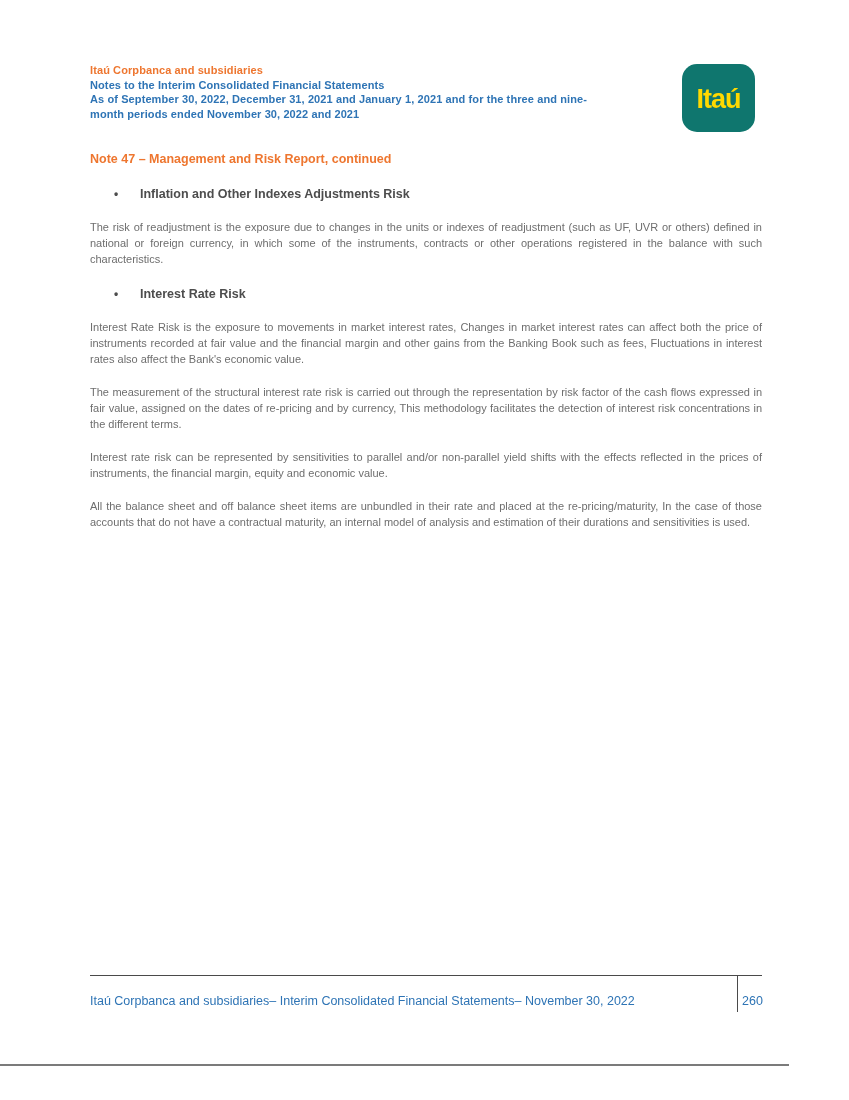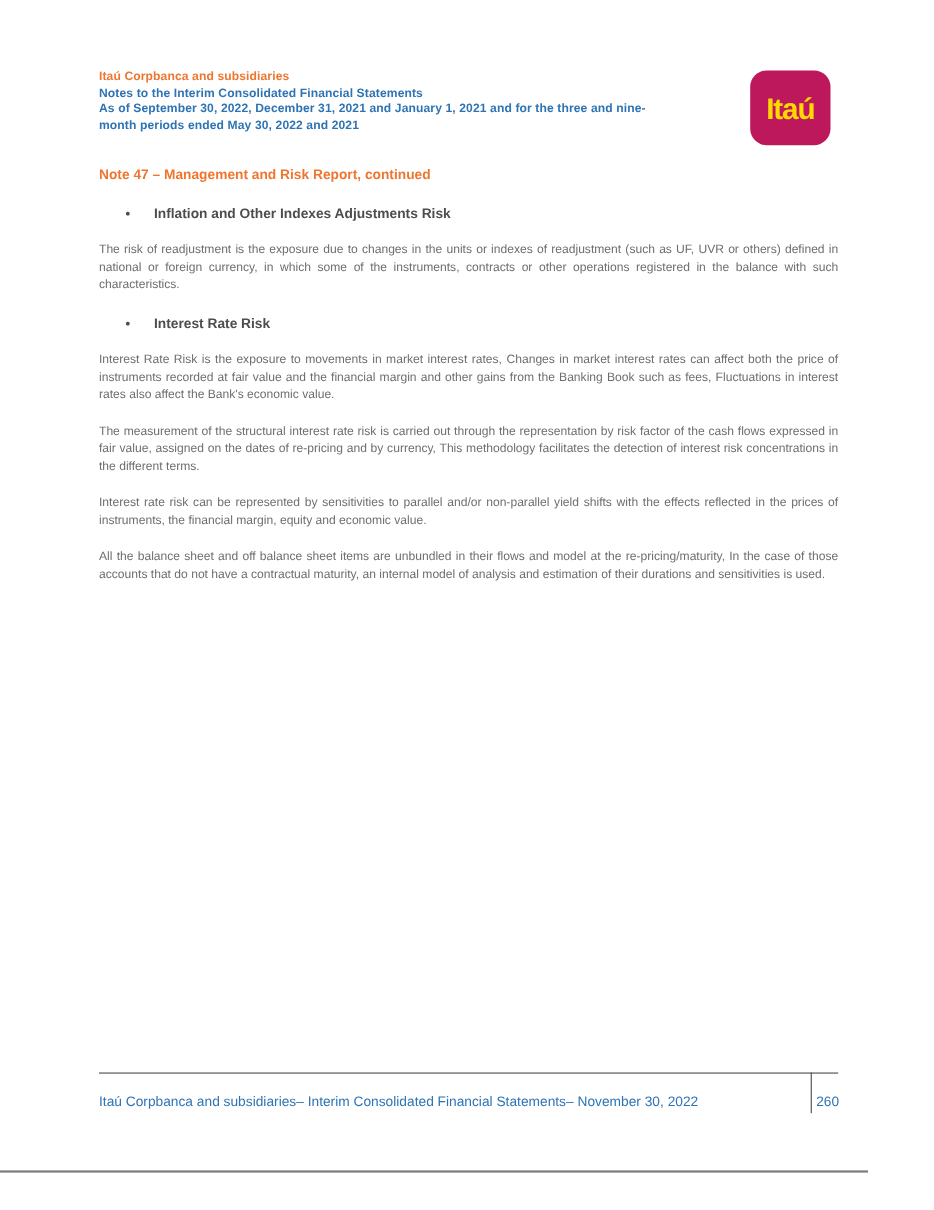--- a/index.html
+++ b/index.html
@@ -31,21 +31,21 @@
   }
   .hdr-company { color: #EE762F; }
 
   
   .logo {
     position: absolute;
     left: 682px;
     top: 64px;
     width: 73px;
     height: 68px;
-    background: #be185d;
+    background: #0f766e;
     border-radius: 15px;
     display: flex;
     align-items: center;
     justify-content: center;
   }
   .logo-text {
     color: #FFD900;
     font-weight: bold;
     font-size: 27px;
     letter-spacing: -1px;
@@ -136,39 +136,39 @@
 </head>
 <body>
 
 <div class="canvas">
 
   <div class="doc">
     <div class="header-block">
       <div class="hdr-line hdr-company">Itaú Corpbanca and subsidiaries</div>
       <div class="hdr-line">Notes to the Interim Consolidated Financial Statements</div>
       <div class="hdr-line">As of September 30, 2022, December 31, 2021 and January 1, 2021 and for the three and nine-</div>
-      <div class="hdr-line">month periods ended May 30, 2022 and 2021</div>
+      <div class="hdr-line">month periods ended November 30, 2022 and 2021</div>
     </div>
 
     <div class="note-title">Note 47 – Management and Risk Report, continued</div>
 
     <div class="bullet-row">
       <span class="bullet-glyph">•</span>
       <span>Inflation and Other Indexes Adjustments Risk</span>
     </div>
     <div class="para">The risk of readjustment is the exposure due to changes in the units or indexes of readjustment (such as UF, UVR or others) defined in national or foreign currency, in which some of the instruments, contracts or other operations registered in the balance with such characteristics.</div>
 
     <div class="bullet-row">
       <span class="bullet-glyph">•</span>
       <span>Interest Rate Risk</span>
     </div>
     <div class="para">Interest Rate Risk is the exposure to movements in market interest rates, Changes in market interest rates can affect both the price of instruments recorded at fair value and the financial margin and other gains from the Banking Book such as fees, Fluctuations in interest rates also affect the Bank's economic value.</div>
     <div class="para">The measurement of the structural interest rate risk is carried out through the representation by risk factor of the cash  flows expressed in fair value, assigned on the dates of re-pricing and by currency, This methodology facilitates the detection of interest risk concentrations in the different terms.</div>
     <div class="para">Interest rate risk can be represented by sensitivities to parallel and/or non-parallel yield shifts with the effects reflected in the prices of instruments, the financial margin, equity and economic value.</div>
-    <div class="para">All the balance sheet and off balance sheet items are unbundled in their flows and model at the re-pricing/maturity, In the case of those accounts that do not have a contractual maturity, an internal model of analysis and estimation of their durations and sensitivities is used.</div>
+    <div class="para">All the balance sheet and off balance sheet items are unbundled in their rate and placed at the re-pricing/maturity, In the case of those accounts that do not have a contractual maturity, an internal model of analysis and estimation of their durations and sensitivities is used.</div>
   </div>
 
   <div class="logo">
     <span class="logo-text">Itaú</span>
   </div>
 
   <div class="footer-rule"></div>
   <div class="footer-vline"></div>
   <div class="footer-text">Itaú Corpbanca and subsidiaries– Interim Consolidated Financial Statements– November 30, 2022</div>
   <div class="footer-page">260</div>

